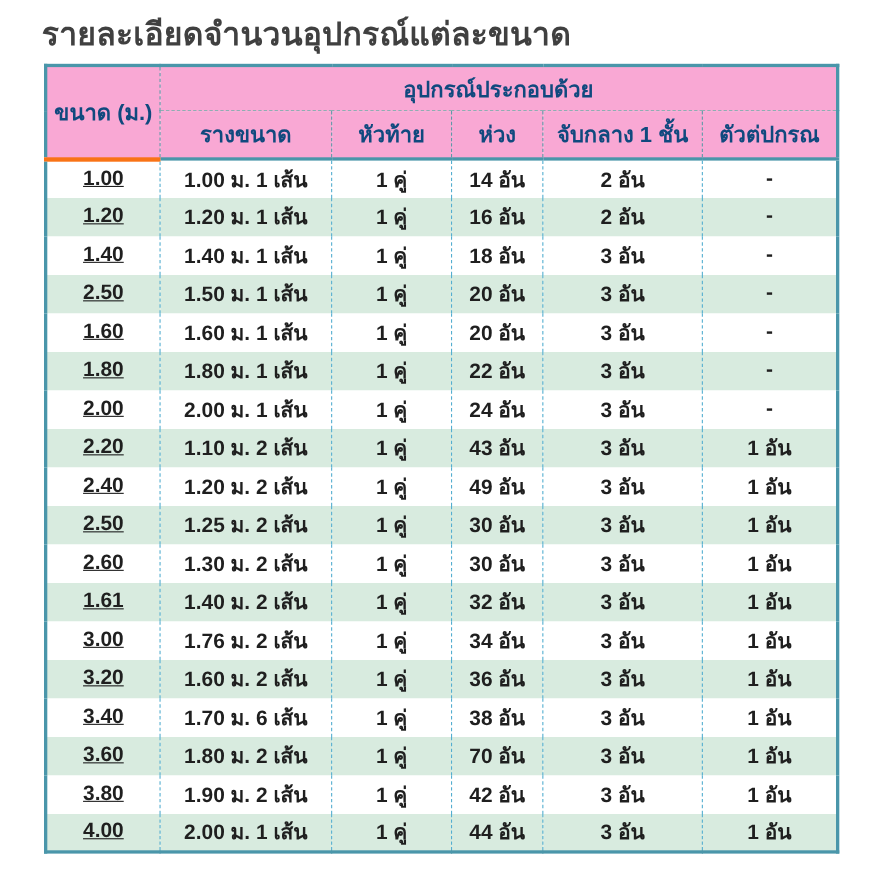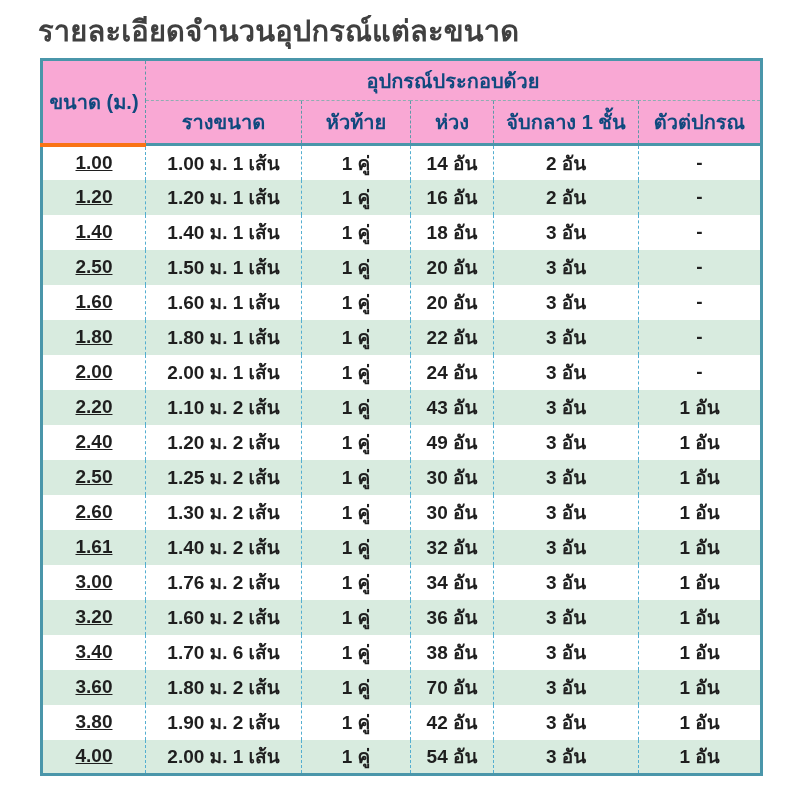--- a/index.html
+++ b/index.html
@@ -222,18 +222,18 @@
         <td>1.90 ม. 2 เส้น</td>
         <td>1 คู่</td>
         <td>42 อัน</td>
         <td>3 อัน</td>
         <td>1 อัน</td>
       </tr>
       <tr>
         <td>4.00</td>
         <td>2.00 ม. 1 เส้น</td>
         <td>1 คู่</td>
-        <td>54 อัน</td>
+        <td>44 อัน</td>
         <td>3 อัน</td>
         <td>1 อัน</td>
       </tr>
     </tbody>
 </table>
 
 </body></html>

